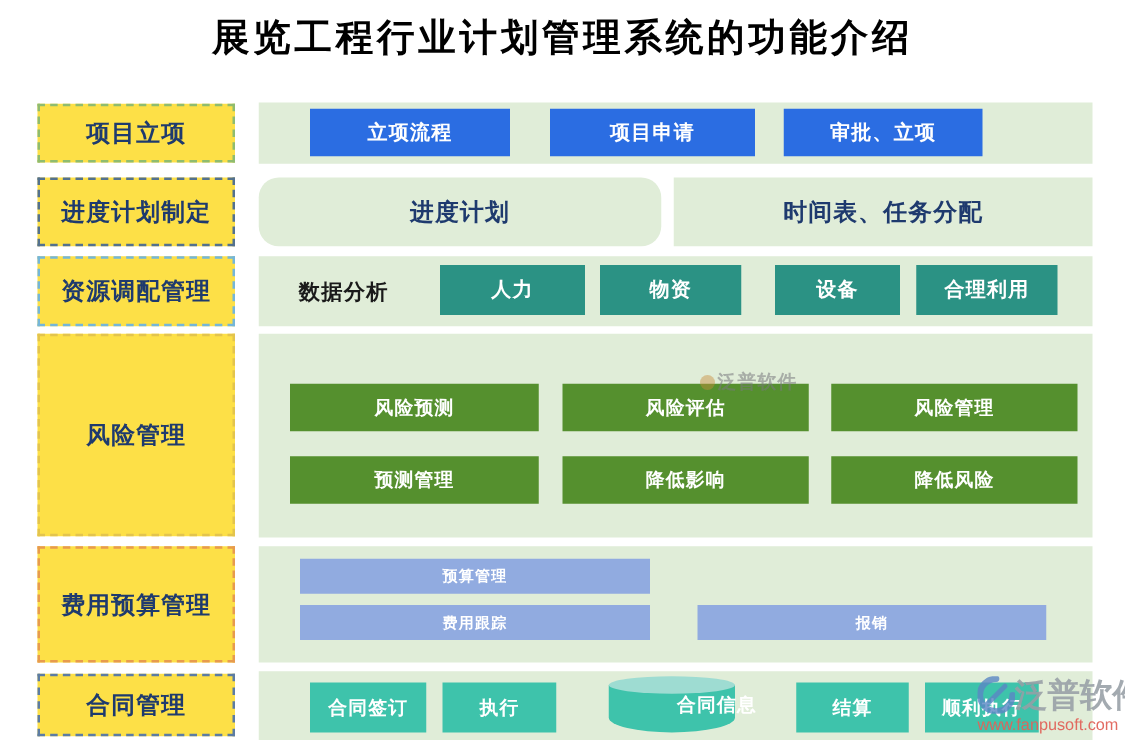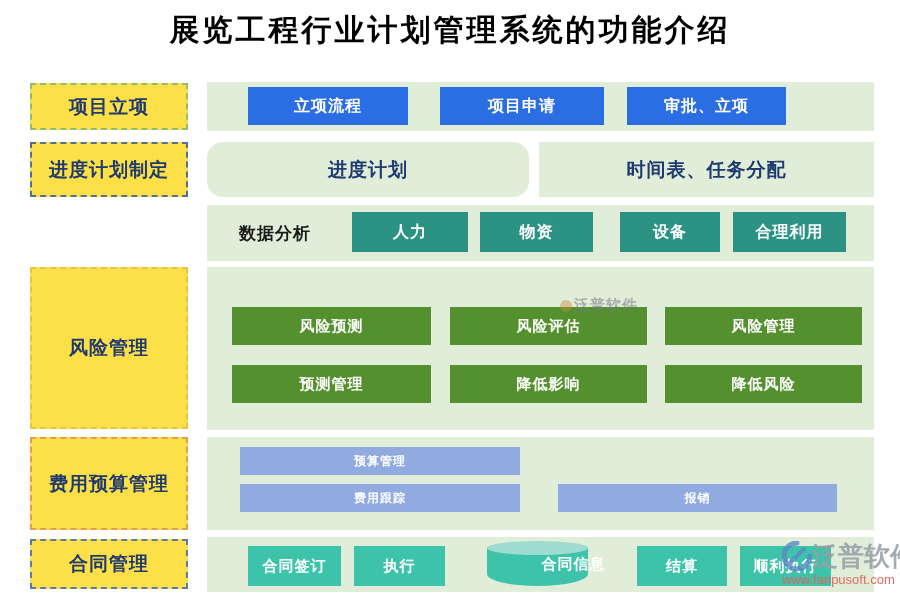--- a/index.html
+++ b/index.html
@@ -85,20 +85,23 @@
 <div class="canvas">
 
   <div class="page-title">展览工程行业计划管理系统的功能介绍</div>
 
   <div class="cat-box" id="cat1">
     <span>项目立项</span>
   </div>
   <div class="cat-box" id="cat2">
     <span>进度计划制定</span>
   </div>
+  <div class="cat-box" id="cat3">
+    <span>资源调配管理</span>
+  </div>
   <div class="cat-box" id="cat4">
     <span>风险管理</span>
   </div>
   <div class="cat-box" id="cat5">
     <span>费用预算管理</span>
   </div>
   <div class="cat-box" id="cat6">
     <span>合同管理</span>
   </div>
 

